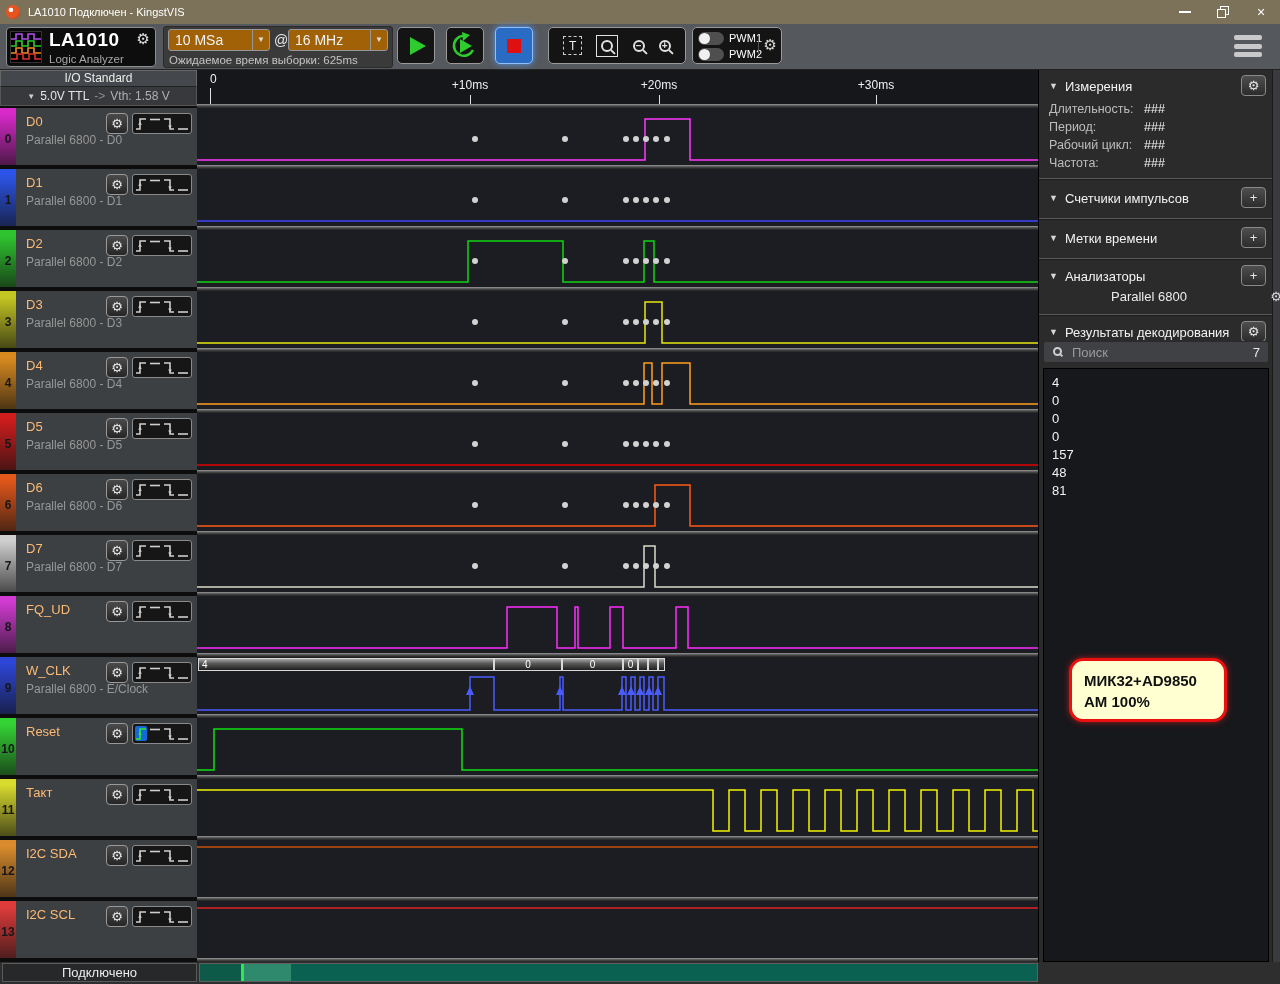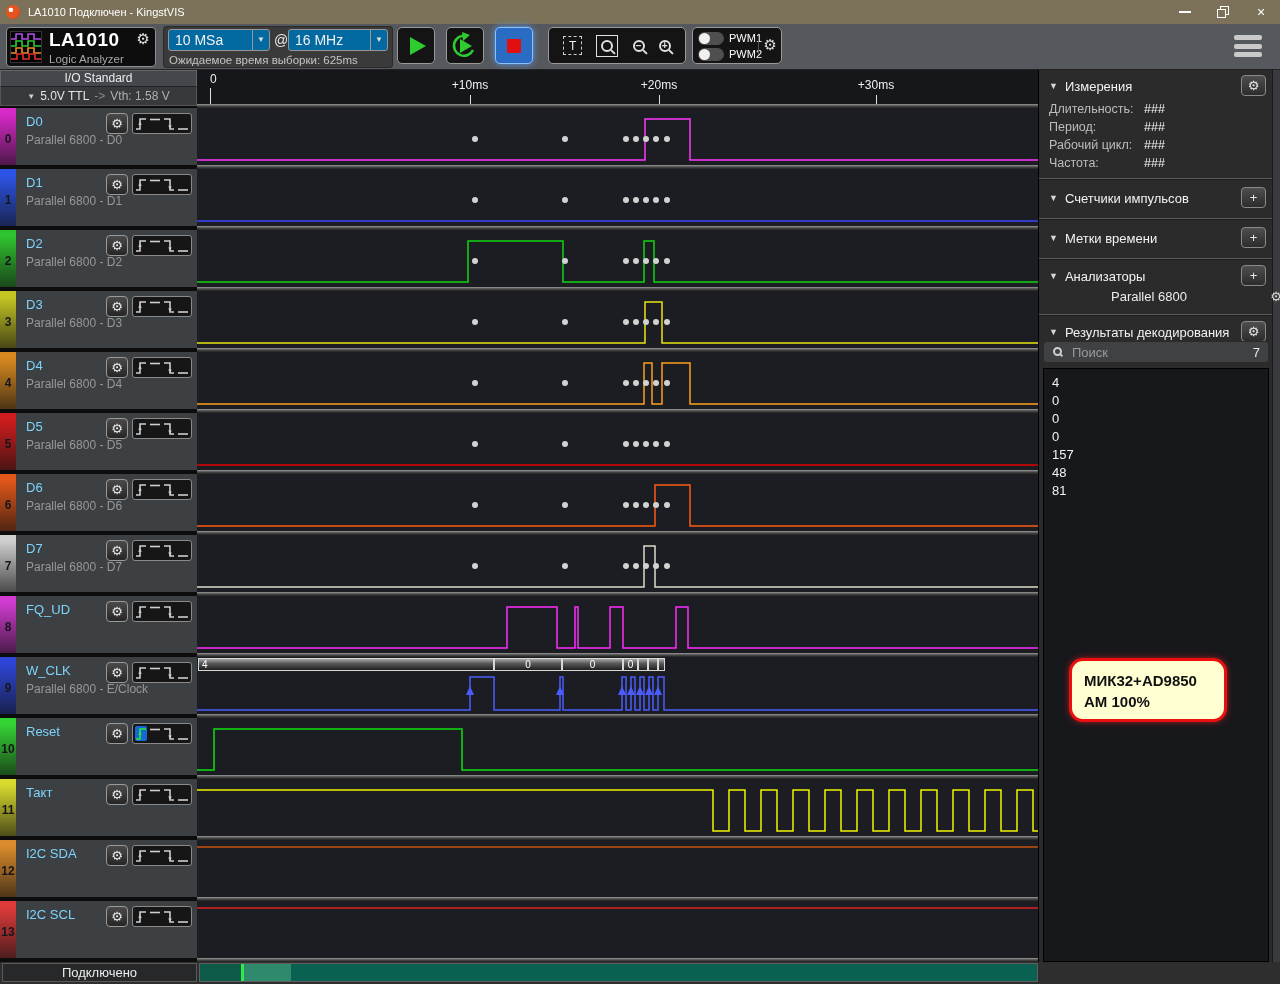--- a/index.html
+++ b/index.html
@@ -16,21 +16,21 @@
   .min-glyph{width:12px;height:2px;background:#fff;}
 
   
   #toolbar{left:0;top:24px;width:1280px;height:46px;background:#55585c;border-bottom:1px solid #222;}
   .devbox{position:absolute;left:6px;top:3px;width:150px;height:40px;background:#0d0d0d;border:1px solid #8f8f8f;border-radius:4px;}
   .devicon{position:absolute;left:3px;top:3px;width:32px;height:32px;background:#000;border:1px solid #333;}
   .devname{position:absolute;left:42px;top:1px;font-size:19px;font-weight:bold;color:#fff;letter-spacing:0.5px;}
   .devgear{position:absolute;right:5px;top:2px;font-size:15px;color:#e0e0e0;}
   .devsub{position:absolute;left:42px;bottom:1px;font-size:11.5px;color:#a8a8a8;}
   .samplebox{position:absolute;left:163px;top:2px;width:230px;height:42px;background:#3a3a3a;border:1px solid #2a2a2a;border-radius:3px;}
-  .dd{position:absolute;top:2px;height:22px;background:#0369a1;border:1px solid #979797;border-radius:3px;color:#f0f0f0;font-size:14px;line-height:20px;padding-left:6px;}
+  .dd{position:absolute;top:2px;height:22px;background:#a16207;border:1px solid #979797;border-radius:3px;color:#f0f0f0;font-size:14px;line-height:20px;padding-left:6px;}
   .dd .arrowbox{position:absolute;right:0;top:0;width:17px;height:20px;border-left:1px solid #979797;text-align:center;font-size:8px;line-height:20px;color:#ddd;}
   .at-sign{position:absolute;left:110px;top:5px;font-size:14px;color:#e8e8e8;}
   .expected{position:absolute;left:5px;top:27px;font-size:11.5px;color:#c4c4c4;}
   .toolbtn{position:absolute;top:3px;width:38px;height:37px;background:#141414;border:1px solid #9a9a9a;border-radius:5px;display:flex;align-items:center;justify-content:center;}
   .play-tri{width:0;height:0;border-left:16px solid #2ecc2e;border-top:9px solid transparent;border-bottom:9px solid transparent;margin-left:4px;}
   .stopbtn{background:#2a6cc4;border-color:#8cc0ff;box-shadow:0 0 7px rgba(90,160,255,.9);}
   .stop-sq{width:14px;height:14px;background:#e01010;}
   .toolgroup{position:absolute;left:548px;top:3px;width:138px;height:37px;background:#141414;border:1px solid #9a9a9a;border-radius:5px;display:flex;align-items:center;justify-content:space-evenly;}
   .tbox{width:19px;height:19px;border:1px dashed #cfcfcf;color:#f0f0f0;font-size:12px;display:flex;align-items:center;justify-content:center;}
   .lensbox{width:22px;height:22px;border:1px solid #e0e0e0;display:flex;align-items:center;justify-content:center;}
@@ -50,21 +50,21 @@
   #sidebar{left:0;top:70px;width:197px;height:892px;background:#0d0d0d;}
   .io-hdr{position:absolute;left:0;top:0;width:197px;height:17px;background:#44474b;border:1px solid #666;border-bottom-color:#222;text-align:center;font-size:12px;line-height:15px;color:#ececec;}
   .th-hdr{position:absolute;left:0;top:17px;width:197px;height:19px;background:#37393c;border:1px solid #555;border-top:none;display:flex;align-items:center;justify-content:center;gap:5px;font-size:12px;}
   .th-tri{font-size:8px;color:#cfcfcf;}
   .th-name{color:#e4e4e4;}
   .th-arrow{color:#8a8a8a;}
   .th-val{color:#b0b0b0;}
   .ch-row{position:absolute;left:0;width:197px;height:57px;background:#3d4043;}
   .ch-strip{position:absolute;left:0;top:0;width:16px;height:57px;}
   .ch-num{position:absolute;left:0;top:24px;width:16px;text-align:center;font-size:12px;font-weight:bold;color:#16161a;}
-  .ch-name{position:absolute;left:26px;top:6px;font-size:13px;color:#7dd3fc;}
+  .ch-name{position:absolute;left:26px;top:6px;font-size:13px;color:#fdba74;}
   .ch-sub{position:absolute;left:26px;top:25px;font-size:12px;color:#979797;}
   .chgear{position:absolute;left:106px;top:5px;width:22px;height:21px;background:linear-gradient(#4a4a4a,#262626);border:1px solid #999;border-radius:4px;color:#e8e8e8;font-size:13px;text-align:center;line-height:19px;}
   .ch-trig{position:absolute;left:132px;top:5px;width:60px;height:21px;background:#161616;border:1px solid #8a8a8a;border-radius:3px;display:flex;align-items:center;justify-content:space-evenly;}
   .trig-ic{width:12px;height:15px;color:#cfcfcf;display:flex;}
   .trig-ic.active{background:#1667d8;color:#2ee82e;border-radius:2px;}
 
   
   #wavearea{left:197px;top:70px;width:841px;height:892px;background:#0e0f11;}
   #timeline{position:absolute;left:0;top:0;width:841px;height:34px;background:#15171b;}
   .tl-label{position:absolute;top:8px;font-size:12px;color:#f0f0f0;transform:translateX(-50%);white-space:nowrap;}

